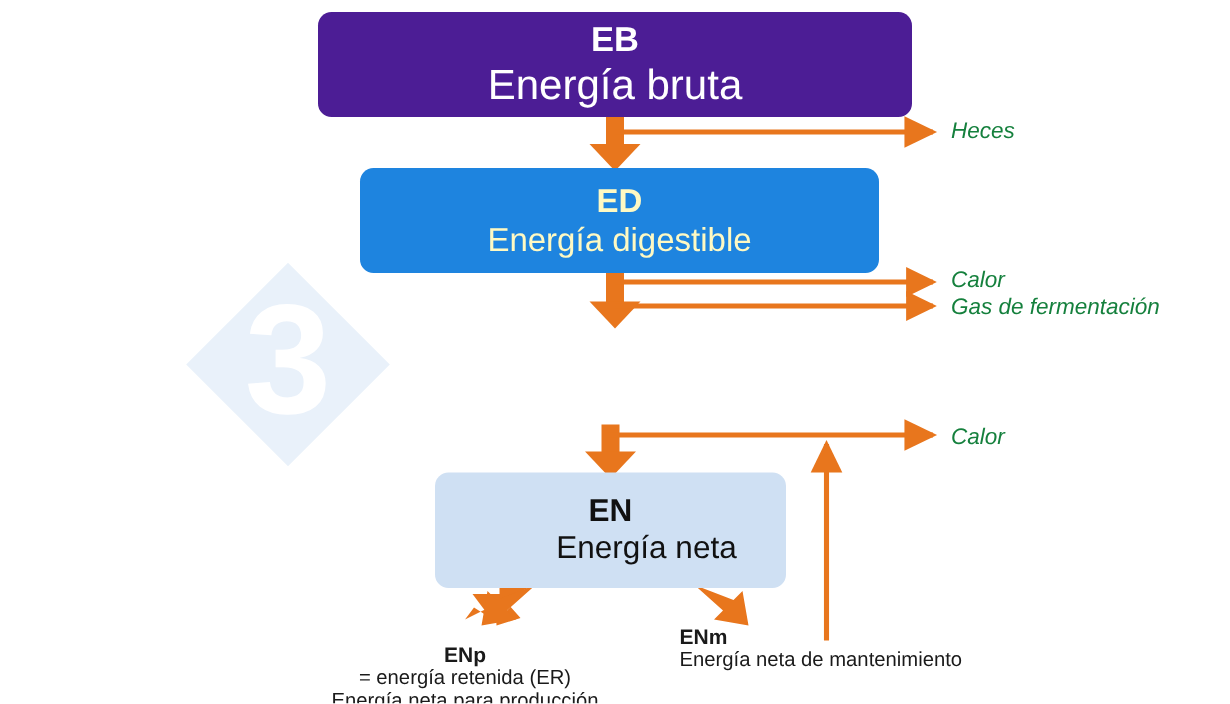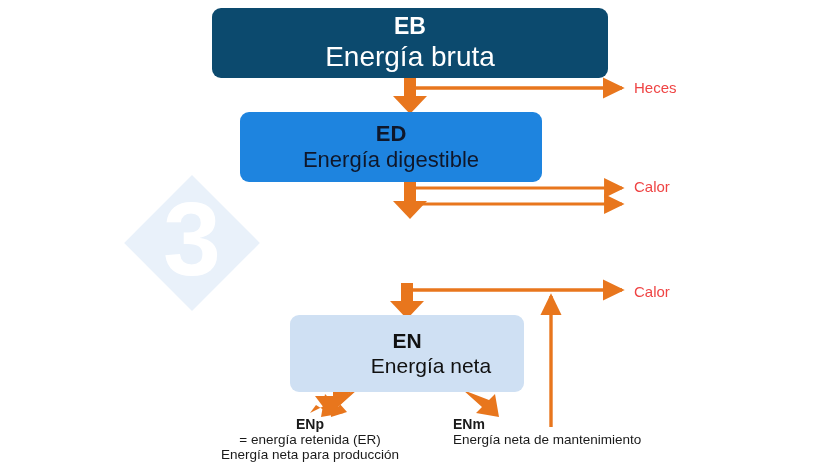--- a/index.html
+++ b/index.html
@@ -54,31 +54,31 @@
     line-height: 1.18;
   }
   .node .name {
     font-weight: normal;
     line-height: 1.18;
   }
 
   #node-eb {
     left: 212px; top: 8px;
     width: 396px; height: 70px;
-    background: #0c4a6e;
+    background: #4c1d95;
     color: #ffffff;
   }
   #node-eb .code { font-size: 23px; }
   #node-eb .name { font-size: 28px; }
 
   #node-ed {
     left: 240px; top: 112px;
-    width: 302px; height: 70px;
+    width: 346px; height: 70px;
     background: #1E84DF;
-    color: #0f172a;
+    color: #fef9c3;
     text-align: right;
   }
   #node-ed .code { font-size: 22px; }
   #node-ed .name { font-size: 22px; }
 
   #node-em {
     left: 272px; top: 215px;
     width: 275px; height: 68px;
     background: #2E90E8;
     color: #ffffff;
@@ -91,25 +91,26 @@
     width: 234px; height: 77px;
     background: #CFE0F3;
     color: #111111;
   }
   #node-en .code { font-size: 21px; }
   #node-en .name { font-size: 21px; margin-left: 48px; }
 
   
   .side-label {
     position: absolute;
-    color: #ef4444;
+    color: #15803d;
     font-size: 15px;
     line-height: 17px;
     white-space: nowrap;
     z-index: 2;
+    font-style: italic;
   }
   #label-heces { left: 634px; top: 79px; }
   #label-orina { left: 634px; top: 178px; }
   #label-gas   { left: 634px; top: 196px; }
   #label-calor { left: 634px; top: 283px; }
 
   
   .bottom-block {
     position: absolute;
     z-index: 2;
@@ -124,21 +125,21 @@
     font-size: 13.5px;
     line-height: 15px;
     white-space: nowrap;
   }
 
   #block-enp {
     left: 176px; top: 416px;
     width: 268px;
     text-align: center;
   }
-  #block-enp .code { text-align: center; }
+  #block-enp .code { text-align: center; margin-top: 12px; }
 
   #block-enm {
     left: 453px; top: 416px;
     text-align: left;
   }
 </style>
 </head>
 <body>
 
 <div id="stage">
@@ -217,20 +218,21 @@
   </div>
 
 
   <div class="node" id="node-en">
     <span class="code">EN</span>
     <span class="name">Energía neta</span>
   </div>
 
   <div class="side-label" id="label-heces">Heces</div>
   <div class="side-label" id="label-orina">Calor</div>
+  <div class="side-label" id="label-gas">Gas de fermentación</div>
   <div class="side-label" id="label-calor">Calor</div>
 
   <div class="bottom-block" id="block-enp">
     <div class="code">ENp</div>
     <div class="desc">= energía retenida (ER)</div>
     <div class="desc">Energía neta para producción</div>
   </div>
 
   <div class="bottom-block" id="block-enm">
     <div class="code">ENm</div>

